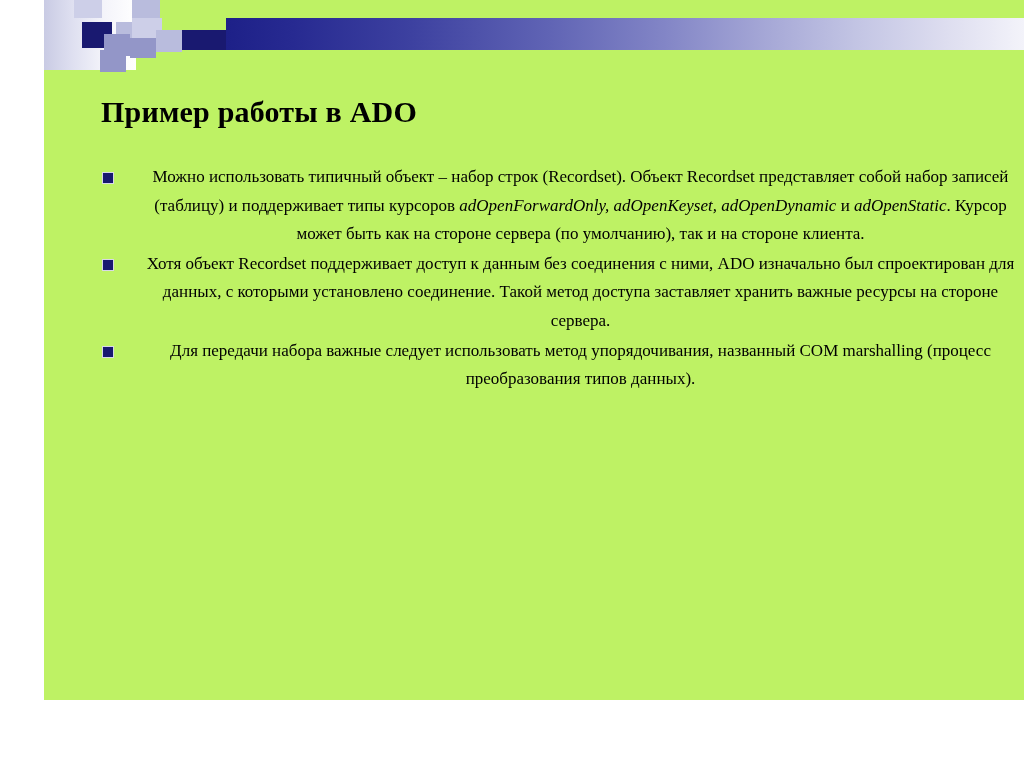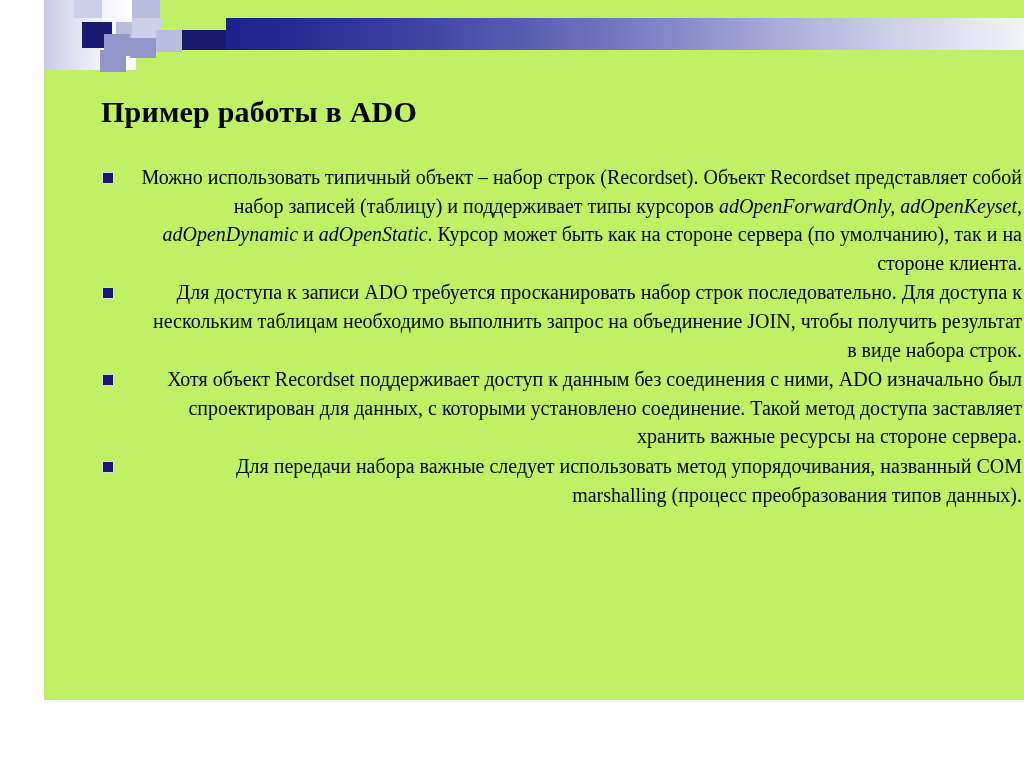--- a/index.html
+++ b/index.html
@@ -107,23 +107,23 @@
     margin-top: 9px;
     margin-right: 0;
     background: #191970;
     border: 1px solid #d8d8e8;
     box-sizing: border-box;
   }
 
   .bullet-text {
     flex: 1 1 auto;
     padding-left: 25px;
-    font-size: 20px;
+    font-size: 17px;
     line-height: 28.6px;
-    text-align: right;
+    text-align: center;
     color: #000000;
   }
 
   .bullet-text i {
     font-style: italic;
   }
 
   
   .footer {
     position: absolute;
@@ -172,24 +172,20 @@
 
   <h1 class="title">Пример работы в ADO</h1>
 
   <div class="body" id="bullet-container">
       <div class="bullet-row">
         <span class="bullet-marker"></span>
         <div class="bullet-text"><span>Можно использовать типичный объект – набор строк (Recordset). Объект Recordset представляет собой набор записей (таблицу) и поддерживает типы курсоров </span><i>adOpenForwardOnly, adOpenKeyset, adOpenDynamic</i><span> и </span><i>adOpenStatic</i><span>. Курсор может быть как на стороне сервера (по умолчанию), так и на стороне клиента.</span></div>
       </div>
       <div class="bullet-row">
         <span class="bullet-marker"></span>
-        <div class="bullet-text"><span>Для доступа к записи ADO требуется просканировать набор строк последовательно. Для доступа к нескольким таблицам необходимо выполнить запрос на объединение JOIN, чтобы получить результат в виде набора строк.</span></div>
-      </div>
-      <div class="bullet-row">
-        <span class="bullet-marker"></span>
         <div class="bullet-text"><span>Хотя объект Recordset поддерживает доступ к данным без соединения с ними, ADO изначально был спроектирован для данных, с которыми установлено соединение. Такой метод доступа заставляет хранить важные ресурсы на стороне сервера.</span></div>
       </div>
       <div class="bullet-row">
         <span class="bullet-marker"></span>
         <div class="bullet-text"><span>Для передачи набора важные следует использовать метод упорядочивания, названный COM marshalling (процесс преобразования типов данных).</span></div>
       </div>
     </div>
 
 
 </div>

